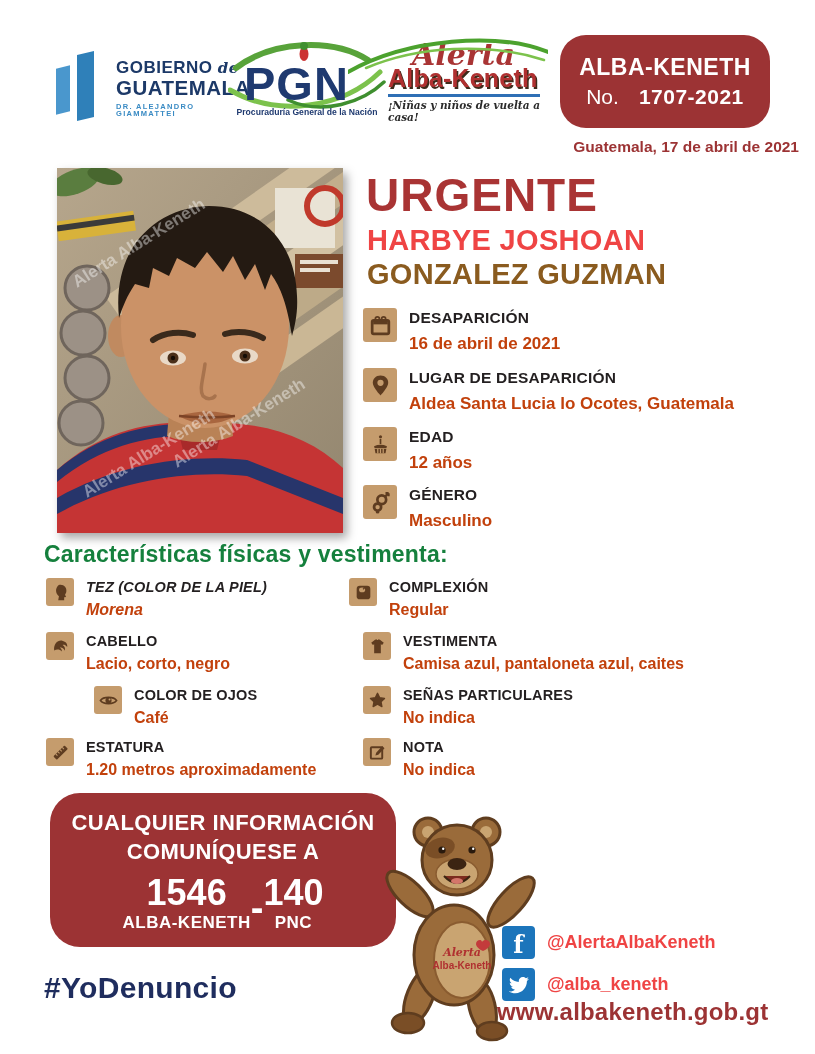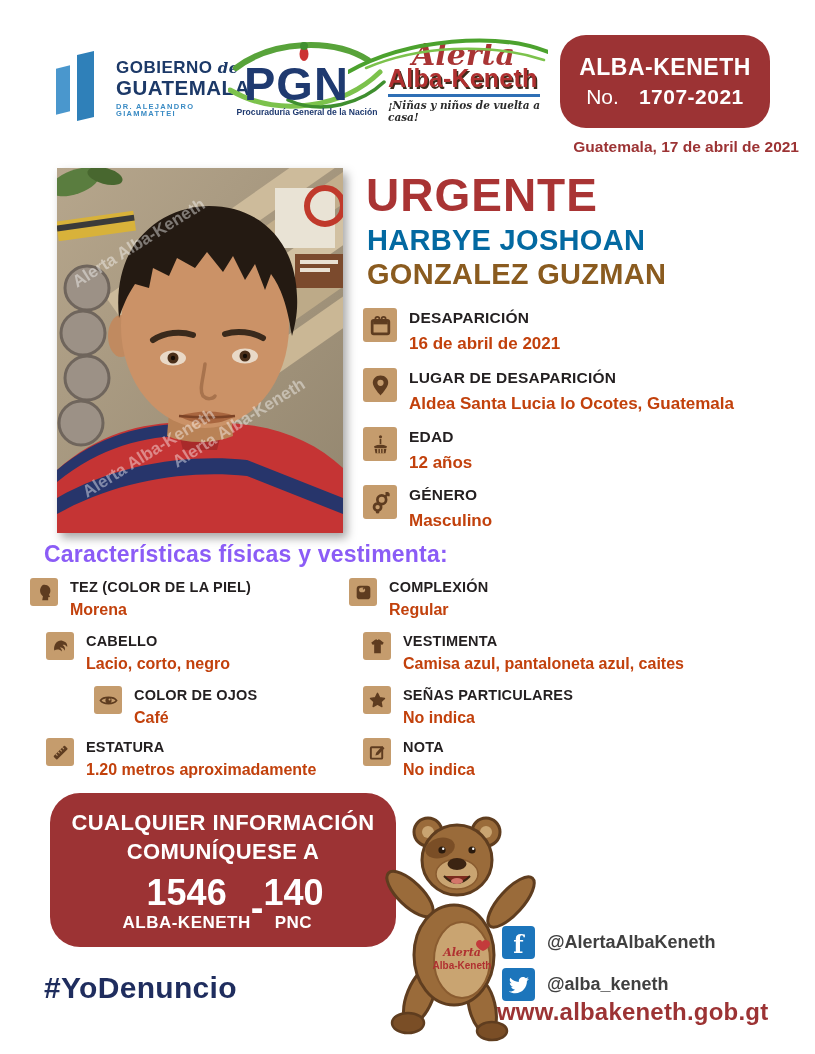--- a/index.html
+++ b/index.html
@@ -38,34 +38,34 @@
   .case-badge .no { font-weight:400; }
   .case-badge .num { font-weight:700; letter-spacing:.5px; }
 
   .date-line { top:138px; right:16px; font-size:15.5px; font-weight:800; color:#9c3334; }
 
   
   .photo { left:57px; top:168px; width:286px; height:365px; box-shadow:4px 5px 9px rgba(0,0,0,.35); background:#a99b85; }
 
   
   .urgency { left:366px; top:168px; font-size:46px; font-weight:800; color:#a93434; letter-spacing:1px; }
-  .name1 { left:367px; top:224px; font-size:29px; font-weight:800; color:#0369a1; letter-spacing:.3px; }
+  .name1 { left:367px; top:224px; font-size:29px; font-weight:800; color:#ef4444; letter-spacing:.3px; }
   .name2 { left:367px; top:258px; font-size:29px; font-weight:800; color:#8a5b1f; letter-spacing:.3px; }
 
   
   .row { display:flex; gap:12px; align-items:flex-start; }
   .icon-tile { flex:0 0 auto; background:#c59c6d; border-radius:3px; display:flex; align-items:center; justify-content:center; }
   .tile-34 { width:34px; height:34px; }
   .tile-28 { width:28px; height:28px; }
   .row .label { font-size:15.5px; font-weight:800; color:#231f20; letter-spacing:.2px; padding-top:1px; }
   .row .value { font-size:17px; font-weight:800; color:#c2410c; margin-top:7px; }
   .char-row .label { font-size:14.5px; }
   .char-row .value { font-size:16px; margin-top:6px; }
 
-  .char-heading { left:44px; top:541px; font-size:23px; font-weight:800; color:#8b5cf6; letter-spacing:.2px; }
+  .char-heading { left:44px; top:541px; font-size:23px; font-weight:800; color:#15803d; letter-spacing:.2px; }
 
   
   .contact-box {
     left:50px; top:793px; width:346px; height:154px; background:#9c3334;
     border-radius:30px; color:#fff; text-align:center; padding-top:17px;
   }
   .contact-box .l1 { font-size:22px; font-weight:800; letter-spacing:.4px; }
   .contact-box .l2 { font-size:22px; font-weight:800; letter-spacing:.4px; margin-top:3px; }
   .numbers { display:flex; justify-content:center; align-items:flex-start; margin-top:10px; }
   .numcol .big { font-size:36px; font-weight:800; line-height:1; }
@@ -73,21 +73,21 @@
   .numsep { font-size:38px; font-weight:800; line-height:1; margin-top:14px; }
 
   
   .bear { left:376px; top:810px; width:172px; height:232px; }
   .hashtag { left:44px; top:971px; font-size:30px; font-weight:800; color:#1f2d5e; letter-spacing:.3px; }
   .social-row { display:flex; align-items:center; gap:12px; }
   .fb-row { left:502px; top:926px; }
   .tw-row { left:502px; top:968px; }
   .social-icon { width:33px; height:33px; background:#1c75bb; border-radius:4px; display:flex; align-items:center; justify-content:center; }
   .fb-glyph { color:#fff; font-size:24px; font-weight:800; font-family:"DejaVu Serif", serif; margin-top:4px; }
-  .handle { font-size:18px; font-weight:800; color:#404040; }
+  .handle { font-size:18px; font-weight:800; color:#ef4444; }
   .website { left:497px; top:998px; font-size:24px; font-weight:800; color:#9c3334; letter-spacing:.2px; }
 </style>
 </head>
 <body>
 
 <div class="page">
 
   <div class="abs gov-logo">
     <div class="gov-bar b1"></div>
     <div class="gov-bar b2"></div>
@@ -265,21 +265,21 @@
       </svg>
     </div>
     <div>
         <div class="label">GÉNERO</div>
          <div class="value">Masculino</div>
       </div>
   </div>
 
   <div class="abs char-heading">Características físicas y vestimenta:</div>
 
-  <div class="abs row char-row" style="left:30px; top:578px;">
+  <div class="abs row char-row" style="left:46px; top:578px;font-style:italic;">
     <div class="icon-tile tile-28">
       <svg viewBox="0 0 24 24" width="21" height="21">
         <path d="M10 3.4 C15.6 2.2 19.2 6 18.7 10.6 C18.5 12.6 17.7 13.6 17.2 14.7 L18.4 17 L16.2 17.4 L16.2 20.8 L9.4 20.8 L10.2 16.2 C7 13.8 6 9.4 7.9 6 C8.4 5 9.2 4.1 10 3.4 Z" fill="#5e3c20"></path>
       </svg>
     </div>
     <div>
         <div class="label">TEZ (COLOR DE LA PIEL)</div>
          <div class="value">Morena</div>
       </div>
   </div>

